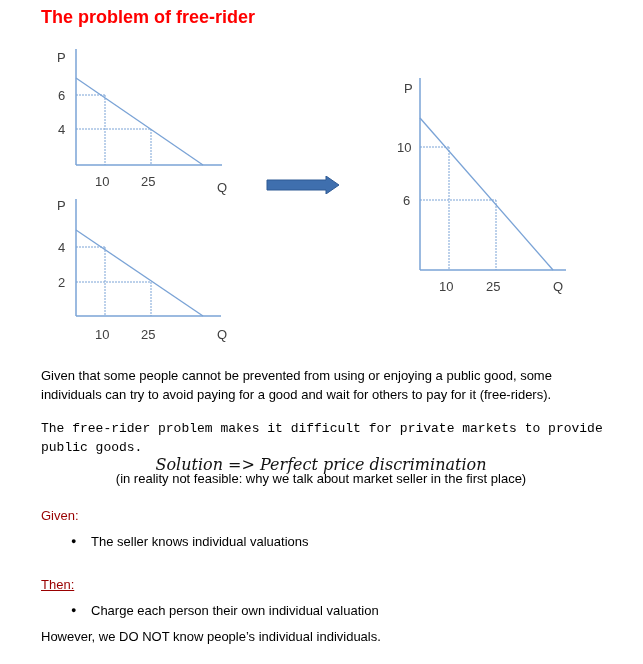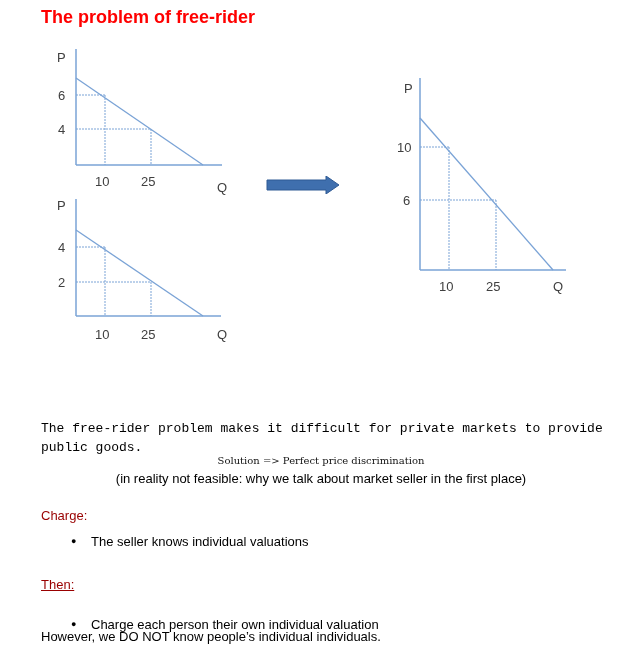--- a/index.html
+++ b/index.html
@@ -4,21 +4,21 @@
 <style>
   html, body { margin:0; padding:0; background:#ffffff; }
   body { width:643px; height:664px; position:relative; overflow:hidden;
          font-family:"Liberation Sans", sans-serif; color:#000; }
   .title { position:absolute; left:41px; top:7px; font-size:18px; font-weight:bold; color:#ff0000; }
   svg.graph { position:absolute; overflow:visible; }
   .axis-label { font-family:"Liberation Sans", sans-serif; font-size:13px; fill:#404040; }
   .arrow { position:absolute; left:266px; top:176px; }
   .para { position:absolute; left:41px; font-size:13px; line-height:19px; }
   .center { position:absolute; left:41px; width:560px; text-align:center; font-size:13px; }
-  .math { font-family:"DejaVu Serif", serif; font-size:10px; color:#111; }
+  .math { font-family:"DejaVu Serif", serif; font-style:italic; font-size:16px; color:#111; }
   .red { color:#990000; }
   ul { margin:8px; padding:0; list-style:none; }
   li { position:relative; padding-left:42px; font-size:13px; line-height:17px; }
   li::before { content:"●"; position:absolute; left:22px; font-size:9px; top:0; }
 </style>
 </head>
 <body>
 
 <div class="title">The problem of free-rider</div>
 
@@ -68,30 +68,32 @@
   <line x1="30" y1="130" x2="106" y2="130" stroke="#7aa3d6" stroke-dasharray="2,1"></line>
   <line x1="106" y1="130" x2="106" y2="200" stroke="#7aa3d6" stroke-dasharray="2,1"></line>
   <text class="axis-label" x="7" y="82">10</text>
   <text class="axis-label" x="13" y="135">6</text>
   <text class="axis-label" x="49" y="221">10</text>
   <text class="axis-label" x="96" y="221">25</text>
   <text class="axis-label" x="163" y="221">Q</text>
 </svg>
 
 <div class="para" style="top:366px;">
+  <div>Given that some people cannot be prevented from using or enjoying a public good, some</div>
+  <div>individuals can try to avoid paying for a good and wait for others to pay for it (free-riders).</div>
 </div>
 
 <div class="para" style="top:419px;font-family:Liberation Mono, monospace;">The free-rider problem makes it difficult for private markets to provide public goods.</div>
 
 <div class="center math" style="top:455px;">Solution  =&gt;  Perfect price discrimination</div>
 <div class="center" style="top:471px;">(in reality not feasible: why we talk about market seller in the first place)</div>
 
-<div class="para red" style="top:506px;">Charge:</div>
+<div class="para red" style="top:506px;">Given:</div>
 <ul style="position:absolute;left:41px;top:525px;">
   <li>The seller knows individual valuations</li>
 </ul>
 
 <div class="para red" style="top:575px;text-decoration:underline;">Then:</div>
-<ul style="position:absolute;left:41px;top:608px;">
+<ul style="position:absolute;left:41px;top:594px;">
   <li>Charge each person their own individual valuation</li>
 </ul>
 
 <div class="para" style="top:627px;">However, we DO NOT know people’s individual individuals.</div>
 
 </body></html>

